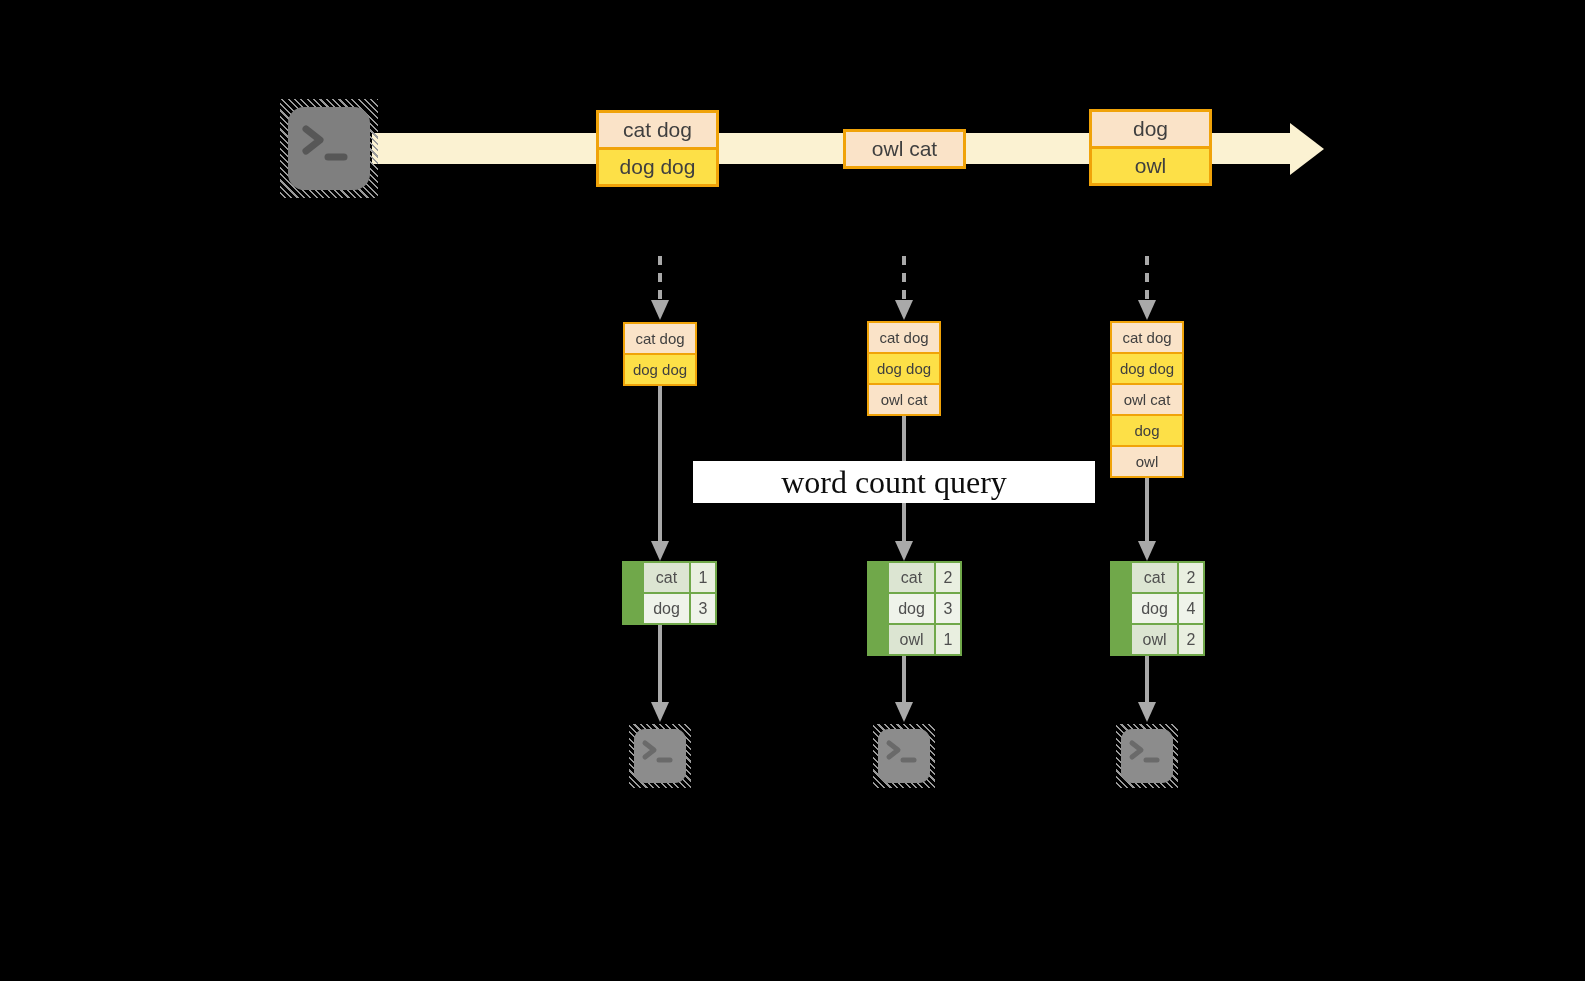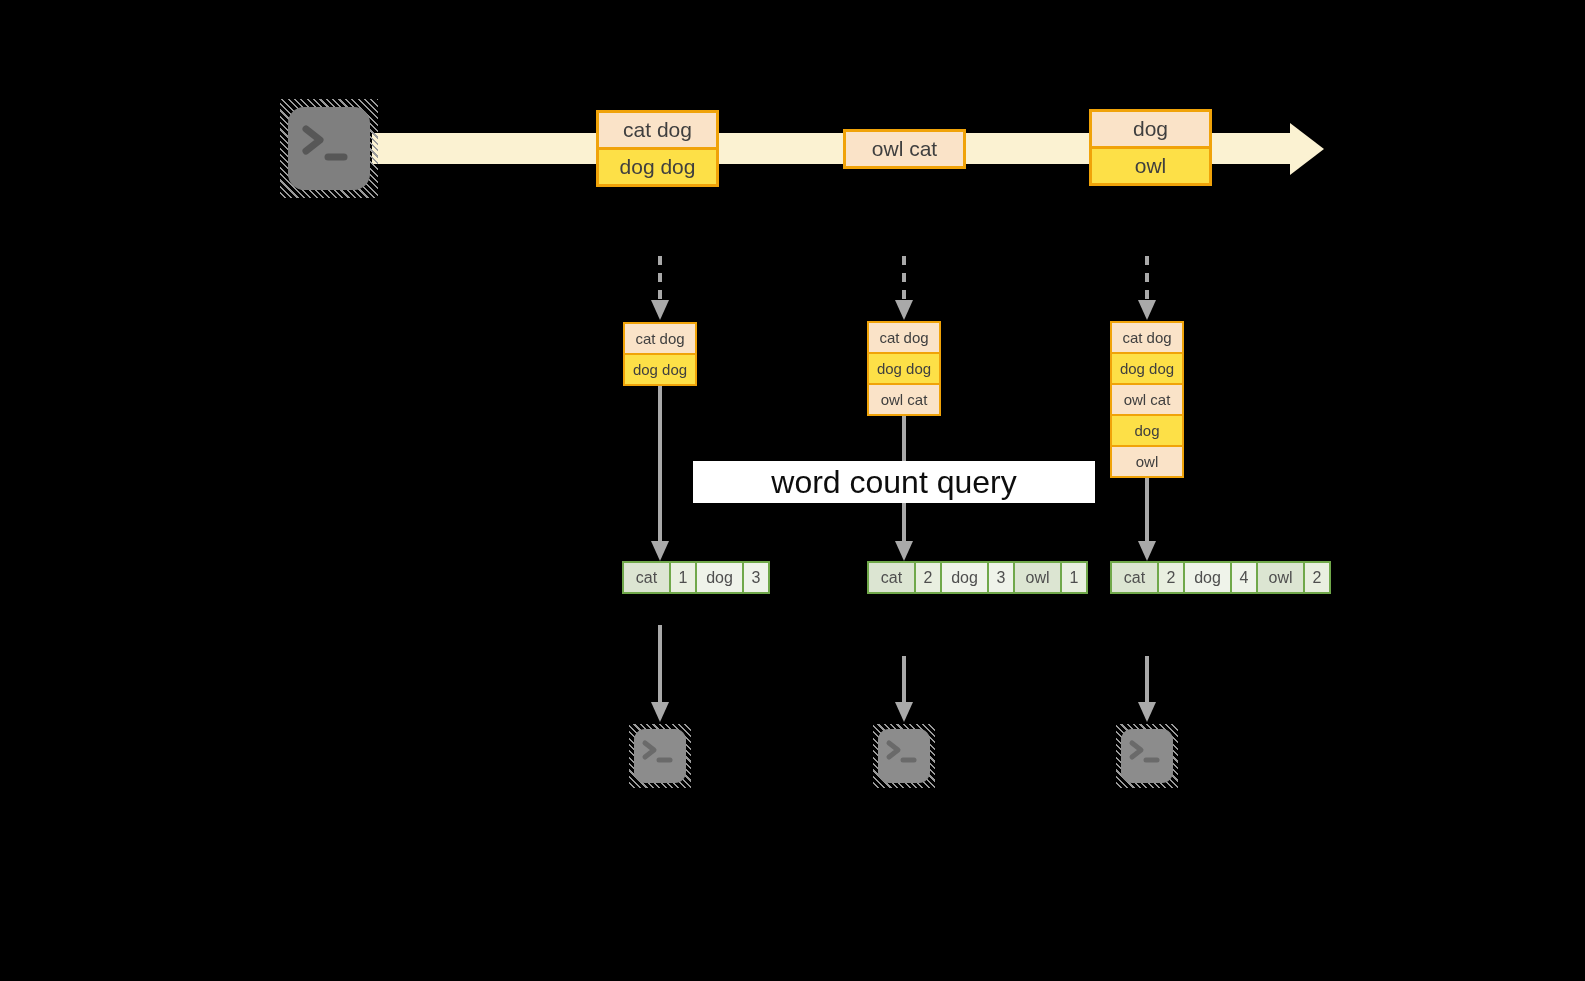--- a/index.html
+++ b/index.html
@@ -18,40 +18,40 @@
   .ostack .row{display:flex;align-items:center;justify-content:center;color:#3F3F3F;}
   .fill-dark{background:#FAE3C8;}
   .fill-light{background:#fde047;}
   .ostack.big{width:117px;}
   .ostack.big .row{height:34px;font-size:21px;}
   .ostack.small{width:70px;border-width:2px;gap:2px;}
   .ostack.small .row{height:29px;font-size:15px;}
 
   
   .gtable{position:absolute;z-index:3;border:2px solid #70A84A;background:#70A84A;
-          display:flex;gap:2px;}
+          display:flex;flex-direction:column;gap:2px;padding-left:20px;}
   .gtable .trow{display:flex;gap:2px;}
   .gtable .cell{height:29px;display:flex;align-items:center;justify-content:center;
                 color:#4F4F4F;font-size:16px;}
   .gtable .lbl{width:45px;}
   .gtable .val{width:24px;}
   .trow.odd .lbl{background:#DCE5D2;}
   .trow.odd .val{background:#E9EFE0;}
   .trow.even .lbl,.trow.even .val{background:#EFF3EA;}
 
   
   .vline{position:absolute;width:4px;background:#A9A9A9;z-index:1;}
   .vline.dashed{background:repeating-linear-gradient(to bottom,#A9A9A9 0 9px,transparent 9px 17px);}
   .ahead{position:absolute;width:0;height:0;z-index:1;
          border-left:9px solid transparent;border-right:9px solid transparent;
          border-top:20px solid #A9A9A9;}
 
   
   .query{position:absolute;left:693px;top:461px;width:402px;height:42px;background:#FFFFFF;z-index:2;
-         display:flex;align-items:center;justify-content:center;color:#0D0D0D;font-size:32px;}
+         display:flex;align-items:center;justify-content:center;color:#0D0D0D;font-size:32px;font-family:Liberation Serif, serif;}
 
   
   .term{position:absolute;z-index:3;
         background:repeating-linear-gradient(45deg,transparent 0 3px,#9A9A9A 3px 4.5px);}
   .term .body{position:absolute;background:#7F7F7F;}
   .term.src{left:280px;top:99px;width:98px;height:99px;}
   .term.src .body{left:8px;top:8px;width:82px;height:83px;border-radius:16px;}
   .term.sink{width:62px;height:64px;}
   .term.sink .body{left:5px;top:5px;width:52px;height:54px;border-radius:11px;background:#8C8C8C;}
   .term svg{position:absolute;}

